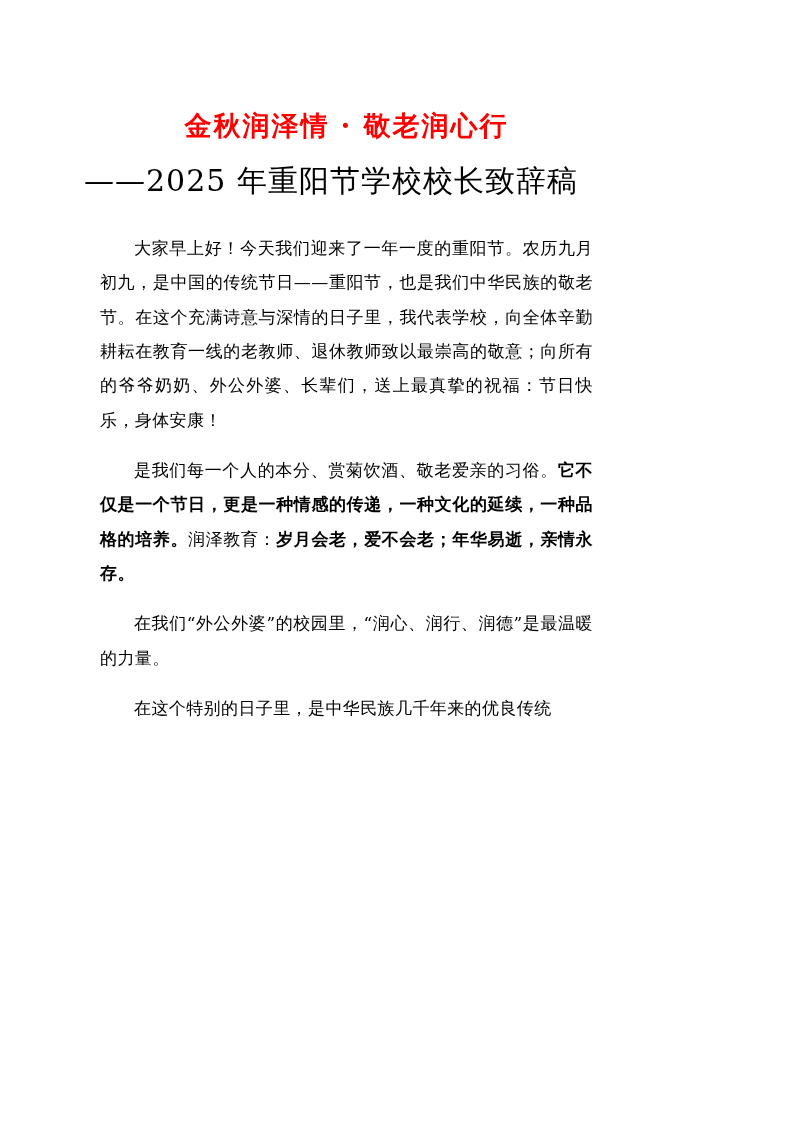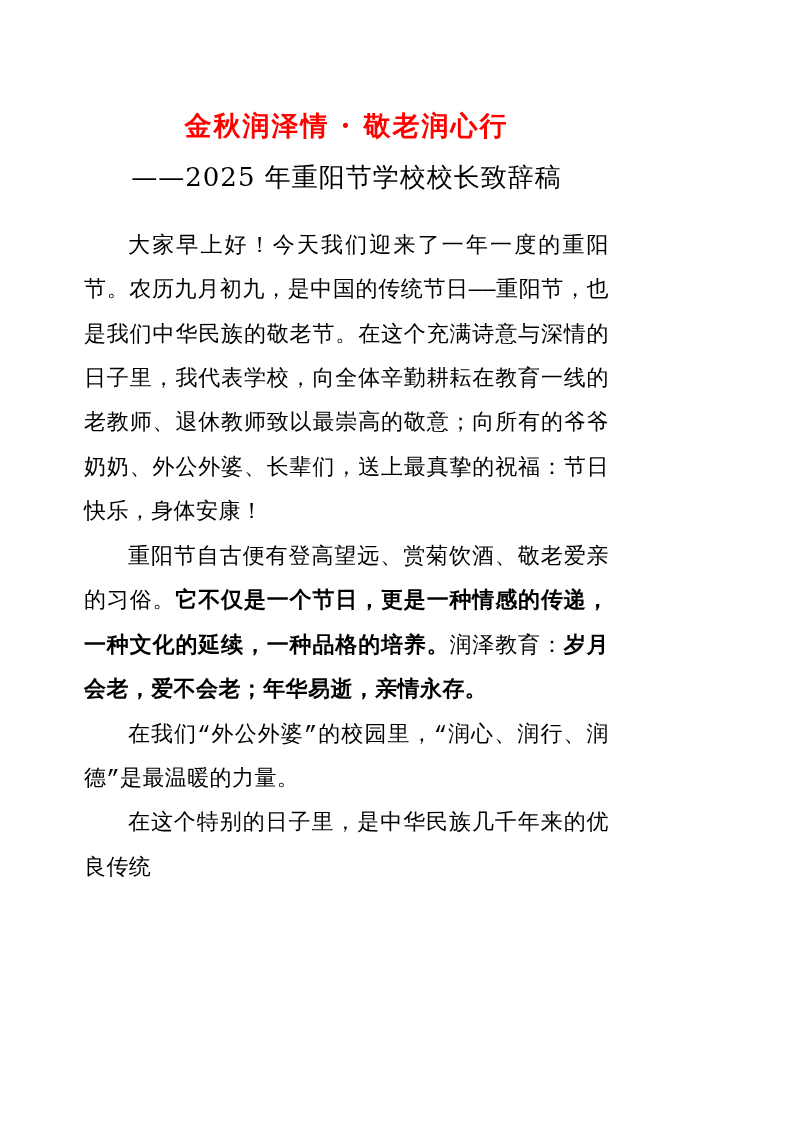--- a/index.html
+++ b/index.html
@@ -25,59 +25,58 @@
     text-align: center;
     color: #ff0000;
     font-size: 27px;
     font-weight: bold;
     letter-spacing: 2px;
     line-height: 1.45;
     margin: 10px 0 2px 0;
     font-family: "DejaVu Serif", "Liberation Serif", serif;
   }
   .title-sub {
-    text-align: center;
+    text-align: left;
     color: #000000;
-    font-size: 26px;
+    font-size: 30px;
     font-weight: normal;
     letter-spacing: 1px;
     line-height: 1.6;
     margin: 12px 0 26px 0;
   }
   .salutation {
     font-size: 17px;
     font-weight: bold;
     letter-spacing: 0.5px;
     line-height: 1.9;
     margin: 0 0 8px 0;
   }
   p.body-para {
-    font-size: 22px;
+    font-size: 17px;
     line-height: 2.02;
-    margin: 0;
+    margin: 16px;
     text-align: justify;
     text-justify: inter-ideograph;
     text-indent: 2em;
     letter-spacing: 0.4px;
-    font-family: Liberation Mono, monospace;
   }
   .b {
     font-weight: bold;
   }
 </style>
 </head>
 <body>
 
 <div class="page">
 
   <h1 class="title-main" style="color: rgb(255, 0, 0);">金秋润泽情 · 敬老润心行</h1>
 
   <h2 class="title-sub">——2025 年重阳节学校校长致辞稿</h2>
 
 
   <div class="body-content">
     <p class="body-para"><span>大家早上好！今天我们迎来了一年一度的重阳节。农历九月初九，是中国的传统节日——重阳节，也是我们中华民族的敬老节。在这个充满诗意与深情的日子里，我代表学校，向全体辛勤耕耘在教育一线的老教师、退休教师致以最崇高的敬意；向所有的爷爷奶奶、外公外婆、长辈们，送上最真挚的祝福：节日快乐，身体安康！</span></p>
-    <p class="body-para"><span>重阳节自古便有登高望远、赏菊饮酒、敬老爱亲的习俗。</span><span class="b">它不仅是一个节日，更是一种情感的传递，一种文化的延续，一种品格的培养。</span><span>润泽教育：</span><span class="b">岁月会老，爱不会老；年华易逝，亲情永存。</span></p>
+    <p class="body-para"><span>是我们每一个人的本分、赏菊饮酒、敬老爱亲的习俗。</span><span class="b">它不仅是一个节日，更是一种情感的传递，一种文化的延续，一种品格的培养。</span><span>润泽教育：</span><span class="b">岁月会老，爱不会老；年华易逝，亲情永存。</span></p>
     <p class="body-para"><span>在我们“外公外婆”的校园里，“润心、润行、润德”是最温暖的力量。</span></p>
     <p class="body-para"><span>在这个特别的日子里，是中华民族几千年来的优良传统</span></p>
   </div>
 
 </div>
 
 </body></html>

